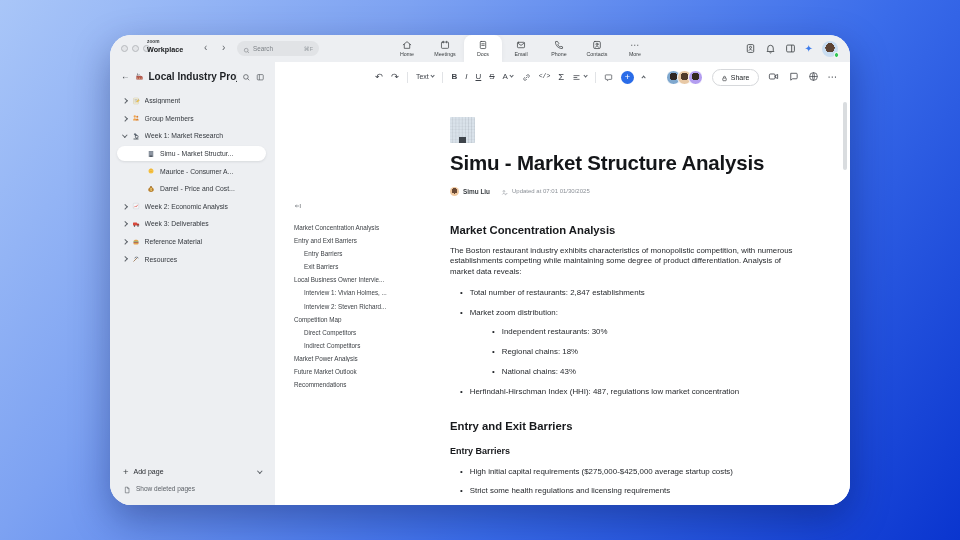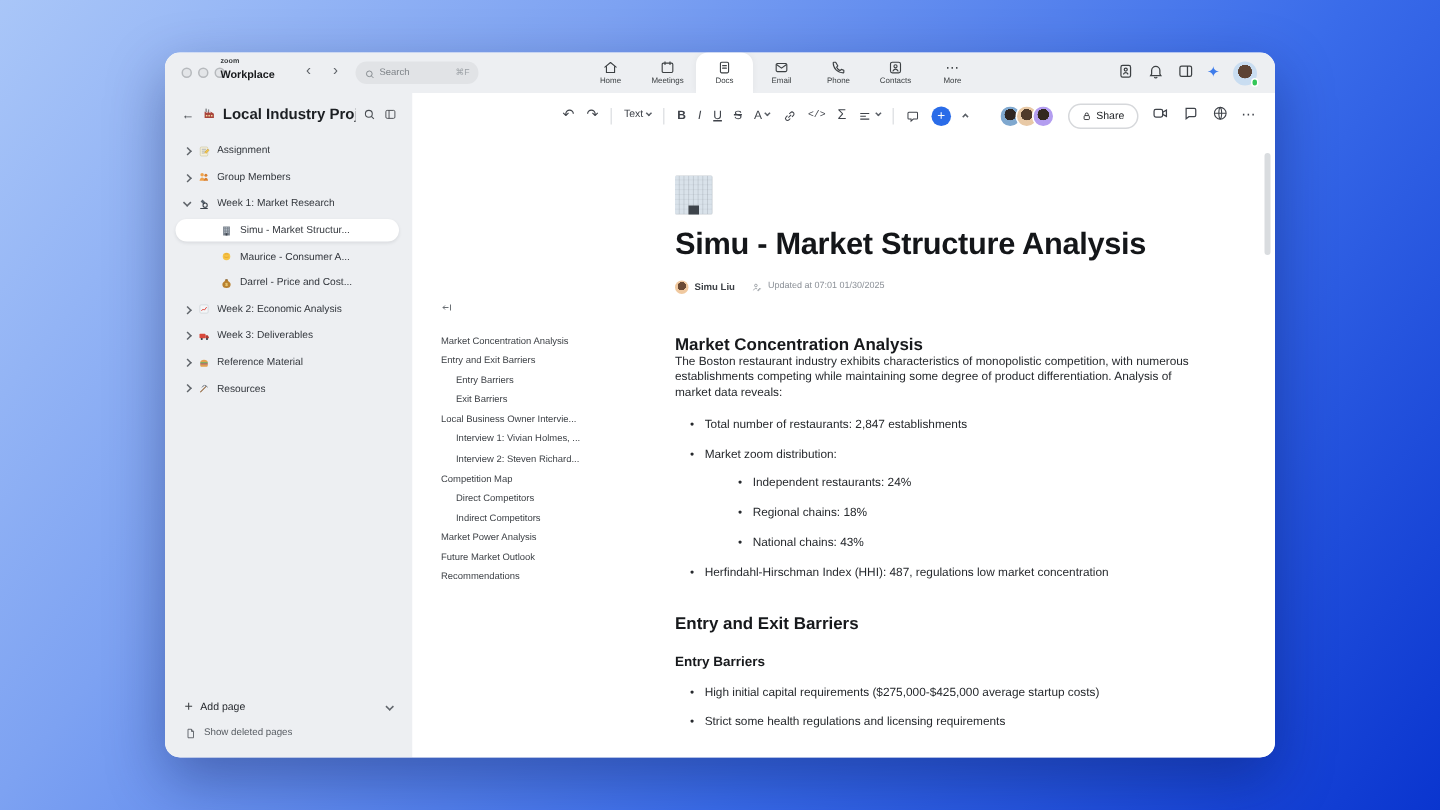--- a/index.html
+++ b/index.html
@@ -1,19 +1,19 @@
 <!DOCTYPE html>
 <html><head>
 <meta charset="utf-8">
 <style>
   *{margin:0;padding:0;box-sizing:border-box}
   body{font-family:"Liberation Sans",sans-serif}
   .stage{position:relative;width:960px;height:540px;overflow:hidden;
     background:linear-gradient(128deg,#a9c6f8 0%,#7da2f2 30%,#3a6cea 65%,#0a35cf 100%)}
-  .window{position:absolute;left:110px;top:35px;width:740px;height:470px;border-radius:10px;
+  .window{position:absolute;left:110px;top:35px;width:740px;height:470px;border-radius:21px;
     background:#fff;box-shadow:0 14px 38px rgba(6,18,80,.38);overflow:hidden}
   
   .header{position:absolute;left:0;top:0;width:100%;height:27px;background:#edeff2}
   .winDots{position:absolute;left:11px;top:10px;display:flex;gap:4px}
   .winDot{width:7px;height:7px;border-radius:50%;background:#e3e5e8;border:1px solid #b6b9bd}
   .brand{position:absolute;left:37px;top:5px;line-height:1}
   .brand .z{font-size:4.8px;font-weight:bold;color:#3c4043}
   .brand .w{font-size:7.2px;font-weight:bold;color:#17191c;margin-top:1px}
   .hist{position:absolute;top:6px;color:#5f6368;font-size:10px;line-height:14px}
   .hist.l{left:94px}.hist.r{left:112px}
@@ -106,21 +106,21 @@
   .building::after{content:'';position:absolute;left:9px;bottom:0;width:7px;height:6px;background:#3e444b}
   .doc-title{font-size:20.5px;font-weight:700;color:#141619;letter-spacing:-.2px;margin-top:8px}
   .byline{display:flex;align-items:center;gap:4px;margin-top:7px;color:#8b9097}
   .byline .ava{width:9px;height:9px;border-radius:50%;flex:none;
     background:radial-gradient(circle at 50% 42%,#6b4a35 0 40%,#f0c9a0 41%)}
   .byline .name{font-size:6.4px;color:#3c4045;font-weight:bold}
   .byline svg{width:7px;height:7px;margin-left:7px}
   .byline .upd{font-size:6px}
   .doc-h2{font-size:11.3px;font-weight:700;color:#17191c;margin-top:24px}
   .doc-h3{font-size:9px;font-weight:700;color:#17191c;margin-top:14px}
-  .doc-p{font-size:7.9px;line-height:1.32;color:#26292d;width:354px}
+  .doc-p{font-size:7.9px;line-height:1.32;color:#26292d;margin-top:10px;width:354px}
   .doc-li{display:flex;font-size:7.9px;line-height:1.05;color:#26292d;margin-top:11.5px}
   .doc-li .dt{margin-right:7px}
   .doc-li.lvl1{padding-left:10px}
   .doc-li.lvl2{padding-left:42px}
   .scrollthumb{position:absolute;right:3px;top:40px;width:4px;height:68px;border-radius:2px;background:#d9dcdf}
 </style>
 </head>
 <body>
 
 <div class="stage">
@@ -483,21 +483,21 @@
               <div class="doc-li lvl1">
                 <span class="dt">•</span>
                 <span class="tx">Total number of restaurants: 2,847 establishments</span>
               </div>
               <div class="doc-li lvl1">
                 <span class="dt">•</span>
                 <span class="tx">Market zoom distribution:</span>
               </div>
               <div class="doc-li lvl2">
                 <span class="dt">•</span>
-                <span class="tx">Independent restaurants: 24%</span>
+                <span class="tx">Independent restaurants: 30%</span>
               </div>
               <div class="doc-li lvl2">
                 <span class="dt">•</span>
                 <span class="tx">Regional chains: 18%</span>
               </div>
               <div class="doc-li lvl2">
                 <span class="dt">•</span>
                 <span class="tx">National chains: 43%</span>
               </div>
               <div class="doc-li lvl1">

